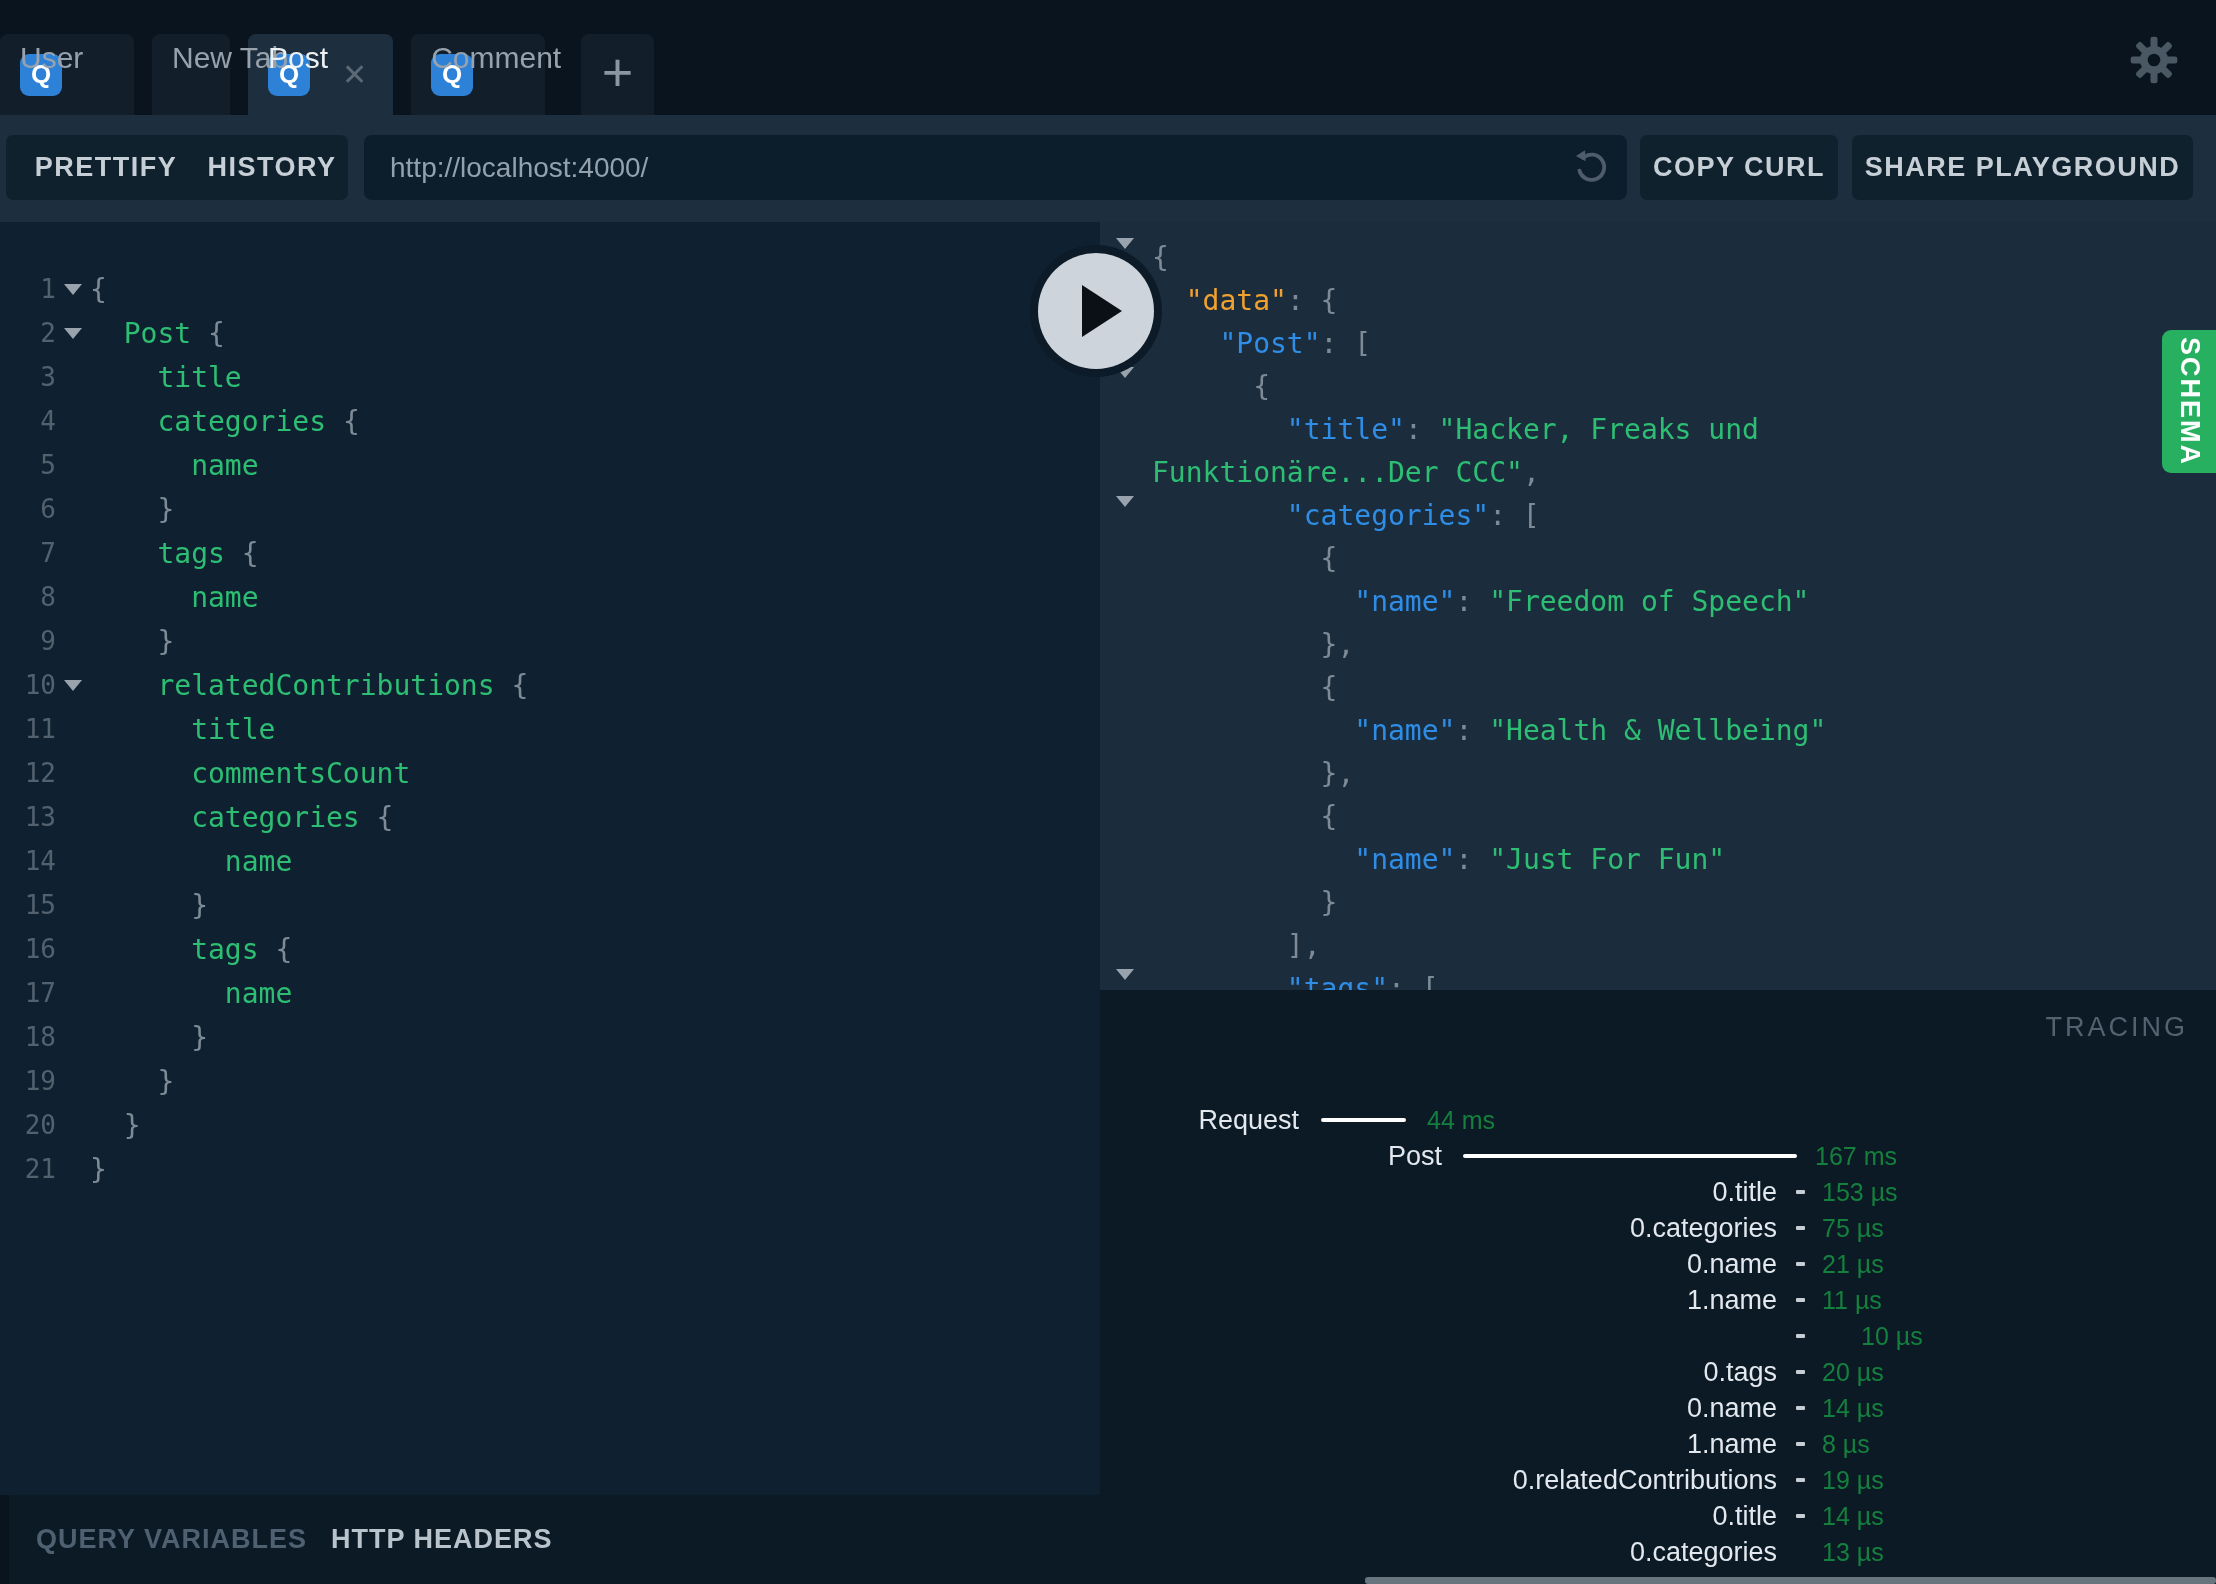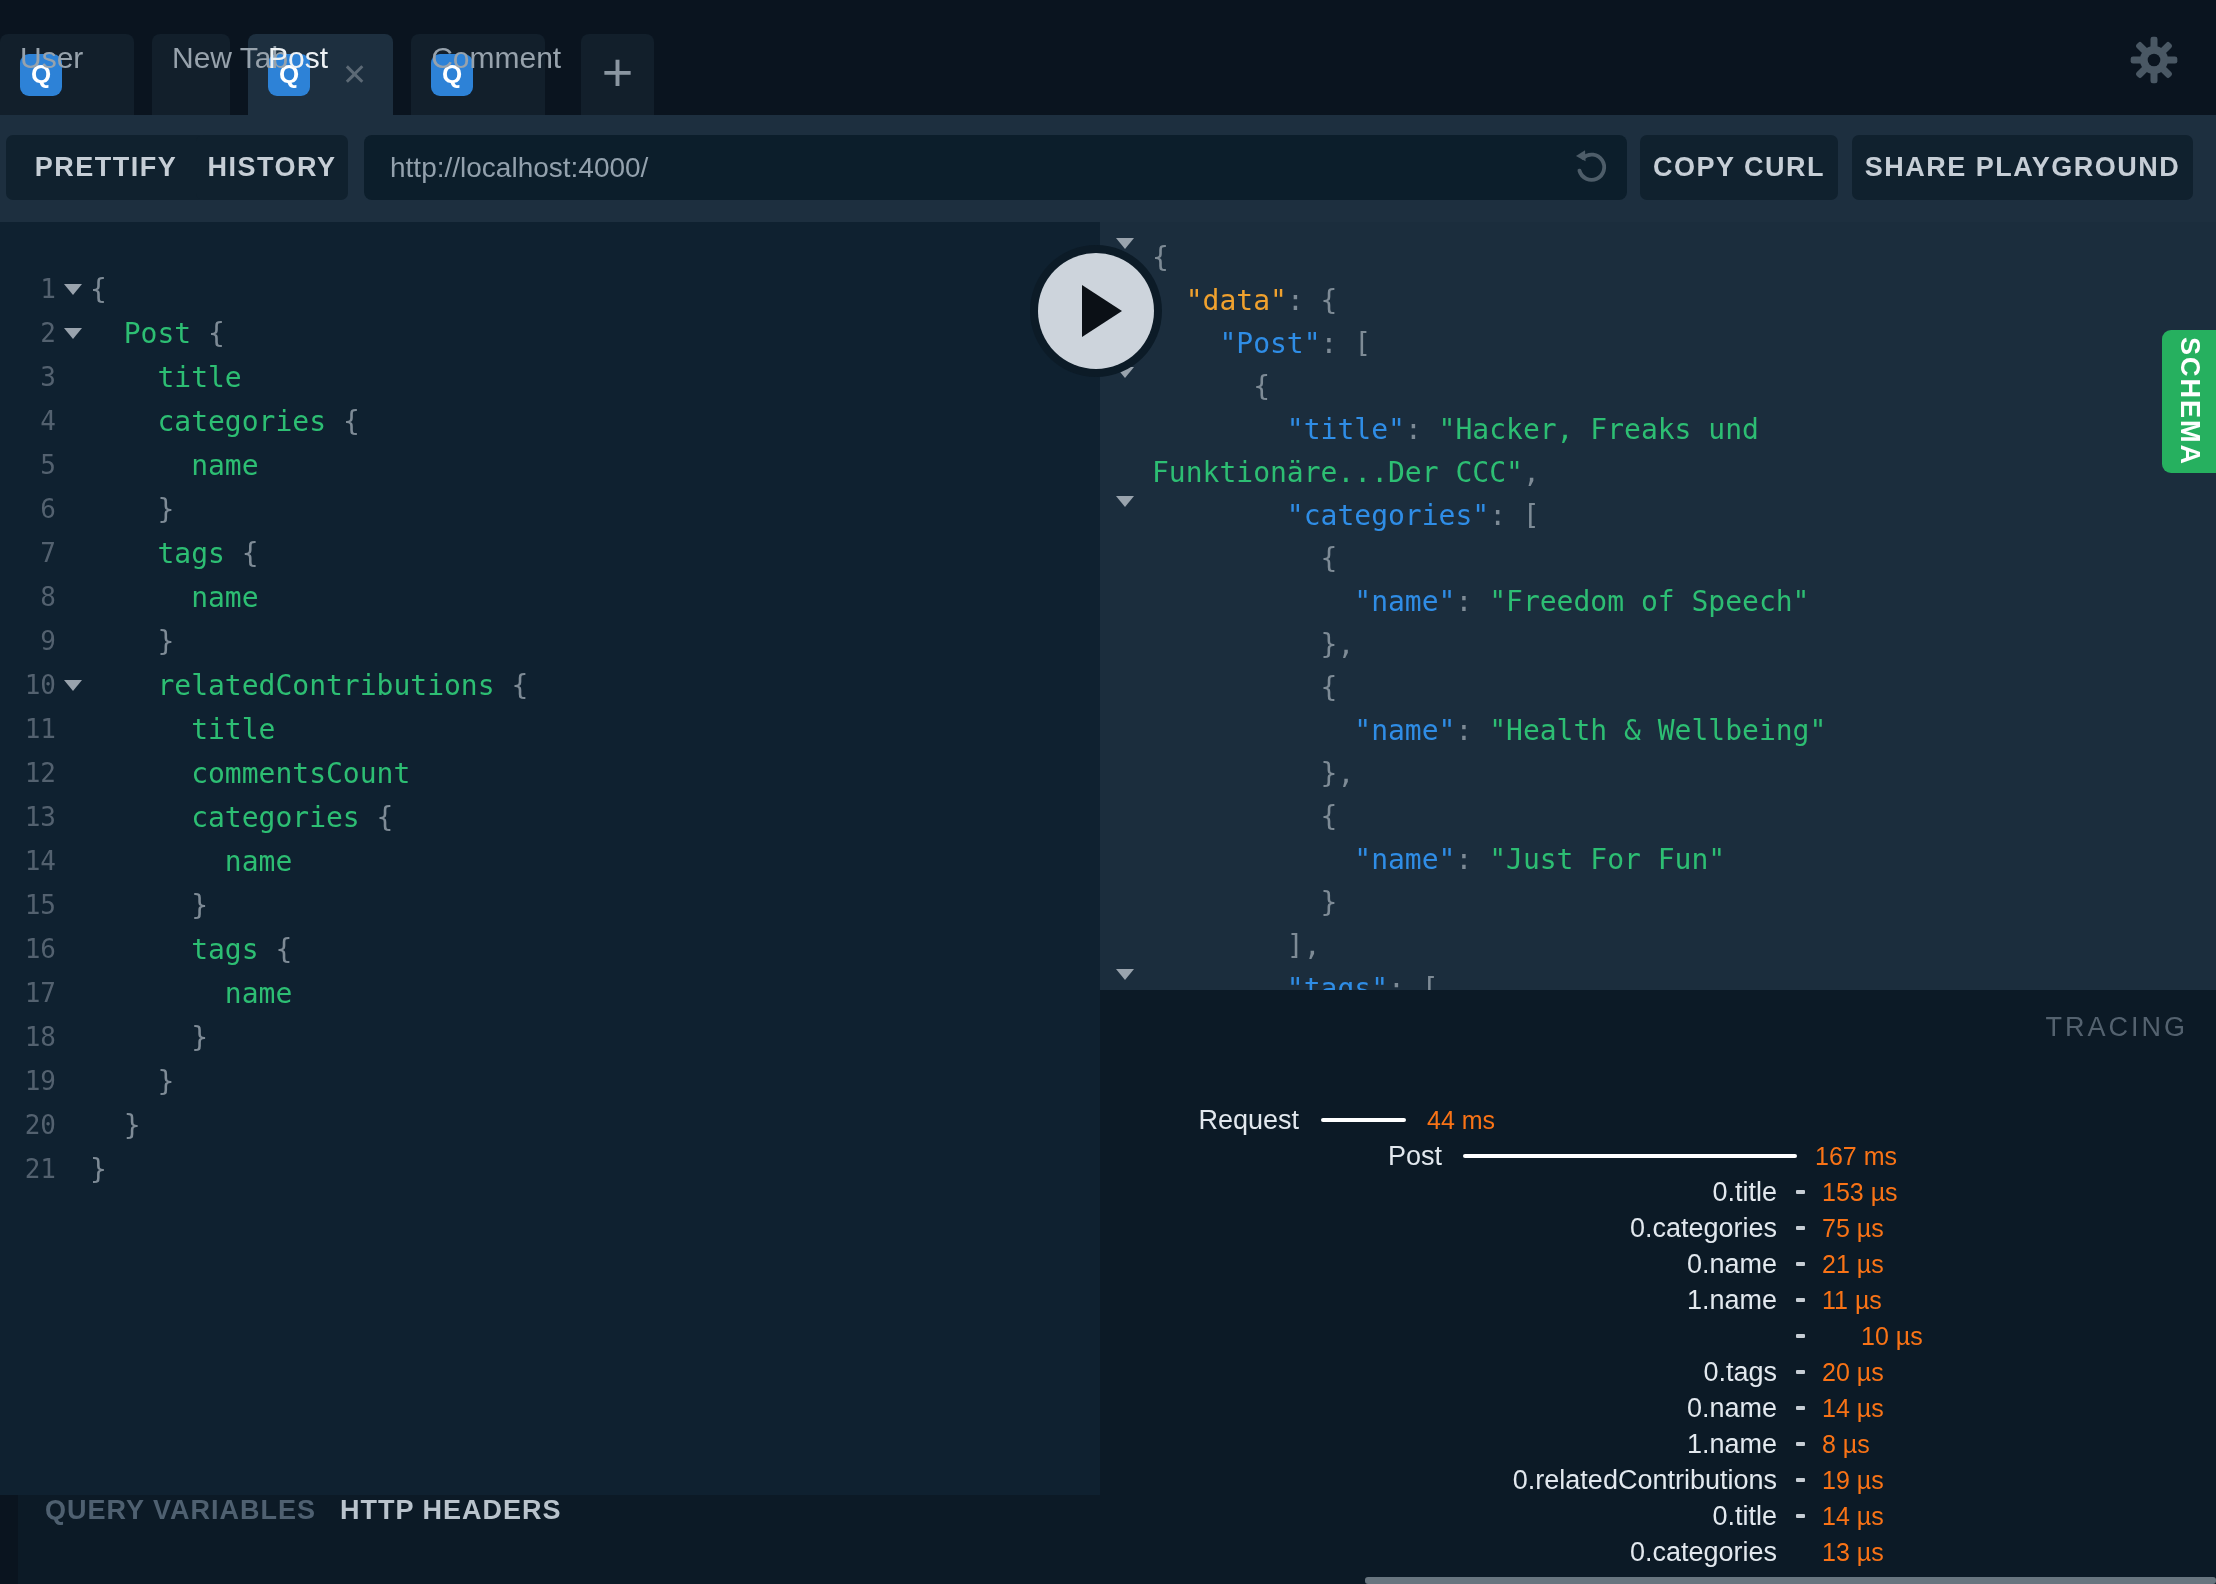--- a/index.html
+++ b/index.html
@@ -53,25 +53,25 @@
   .schema-tab span { transform:rotate(90deg); color:#fff; font-size:27px; font-weight:700; letter-spacing:2px; white-space:nowrap; }
 
   
   .tracing-pane { position:absolute; left:1100px; top:990px; width:1116px; height:594px; background:#0C1A26; overflow:hidden; }
   .tracing-title { position:absolute; right:28px; top:22px; color:#54626F; font-size:27px; font-weight:400; letter-spacing:3px; }
   .trows { position:absolute; left:0; top:112px; width:1116px; }
   .trow { position:relative; height:36px; }
   .tlabel { position:absolute; top:50%; transform:translateY(-50%); text-align:right; color:#E2E8EE; font-size:27px; white-space:nowrap; }
   .tbar { position:absolute; top:50%; transform:translateY(-50%); height:4px; background:#FFFFFF; border-radius:2px; }
   .tdash { position:absolute; top:50%; transform:translateY(-50%); width:9px; height:4px; background:#C6CDD4; border-radius:1px; }
-  .tval { position:absolute; top:50%; transform:translateY(-50%); color:#f97316; font-size:25px; white-space:nowrap; }
+  .tval { position:absolute; top:50%; transform:translateY(-50%); color:#15803d; font-size:25px; white-space:nowrap; }
   .hscroll { position:absolute; left:265px; bottom:0; width:851px; height:7px; background:#68757F; border-radius:3px; }
 
   
-  .qv-bar { position:absolute; left:18px; top:1495px; width:1100px; height:89px; background:#0C1A26; display:flex; align-items:flex-start; padding-left:27px; }
+  .qv-bar { position:absolute; left:9px; top:1495px; width:1100px; height:89px; background:#0C1A26; display:flex; align-items:center; padding-left:27px; }
   .qv-item { font-size:27px; font-weight:700; letter-spacing:1px; cursor:pointer; }
   .qv-item.dim { color:#4F6070; margin-right:24px; }
   .qv-item.lit { color:#B9C3CC; }
 </style>
 </head>
 <body>
 
 <div class="tabbar">
   <div style="display:flex; align-items:flex-end; height:81px;">
       <div class="tab">

